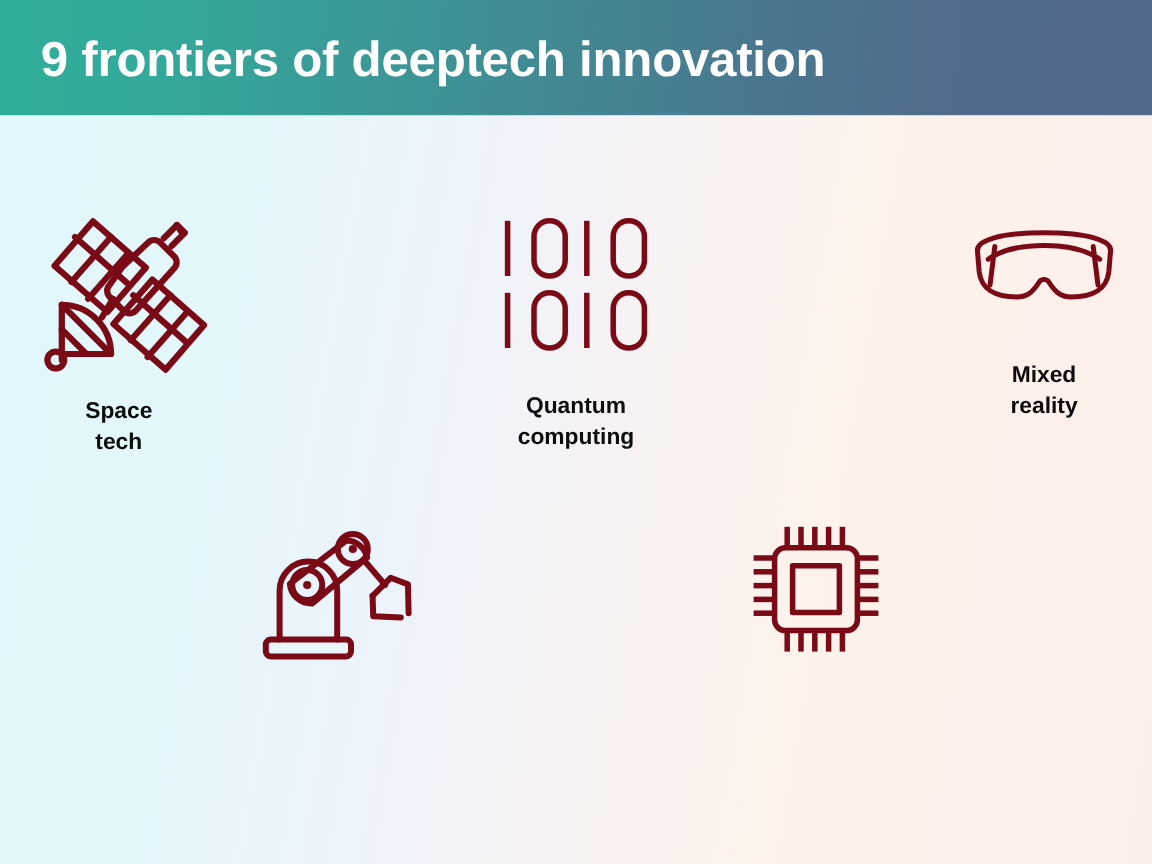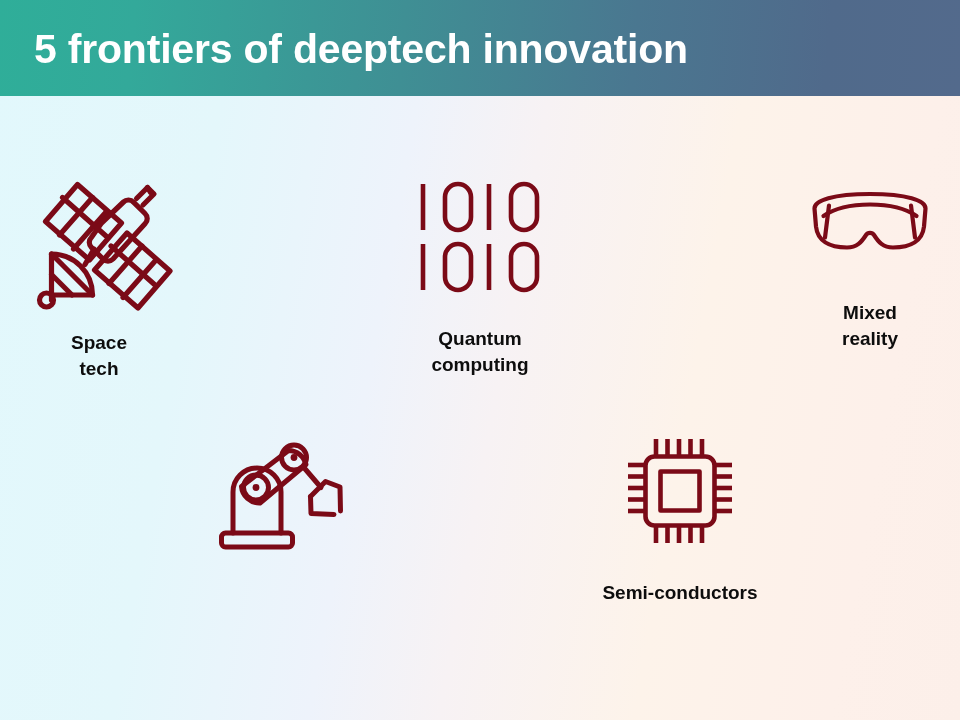--- a/index.html
+++ b/index.html
@@ -90,21 +90,21 @@
   #item-semi .label      { margin-top: 28px; }
 
   svg { display: block; margin: 0 auto; overflow: visible; }
 </style>
 </head>
 <body>
 
 <div class="slide">
 
   <div class="title-bar">
-    <h1 class="title-text">5 frontiers of deeptech innovation</h1>
+    <h1 class="title-text">9 frontiers of deeptech innovation</h1>
   </div>
 
   <div class="item" id="item-space">
     <span class="icon-wrap">
       <svg width="146" height="132" viewBox="0 0 146 132" fill="none" stroke="#7b0a17" stroke-width="5.2" stroke-linecap="round" stroke-linejoin="round">
 
         <g>
           <path d="M51.5 8.5 L95.5 47.0 L63.5 84.0 L19.5 45.5 Z"></path>
           <path d="M36.5 21.5 L80.0 60.0"></path>
           <path d="M66.5 21.5 L33.5 59.0"></path>
@@ -238,16 +238,15 @@
         <path d="M22.5 67.5 L5.0 67.5"></path>
         <path d="M22.5 79.0 L5.0 79.0"></path>
 
         <path d="M91.5 33.0 L109.0 33.0"></path>
         <path d="M91.5 44.5 L109.0 44.5"></path>
         <path d="M91.5 56.0 L109.0 56.0"></path>
         <path d="M91.5 67.5 L109.0 67.5"></path>
         <path d="M91.5 79.0 L109.0 79.0"></path>
       </svg>
     </span>
-    <span class="label">Semi-conductors</span>
   </div>
 
 </div>
 
 </body></html>

